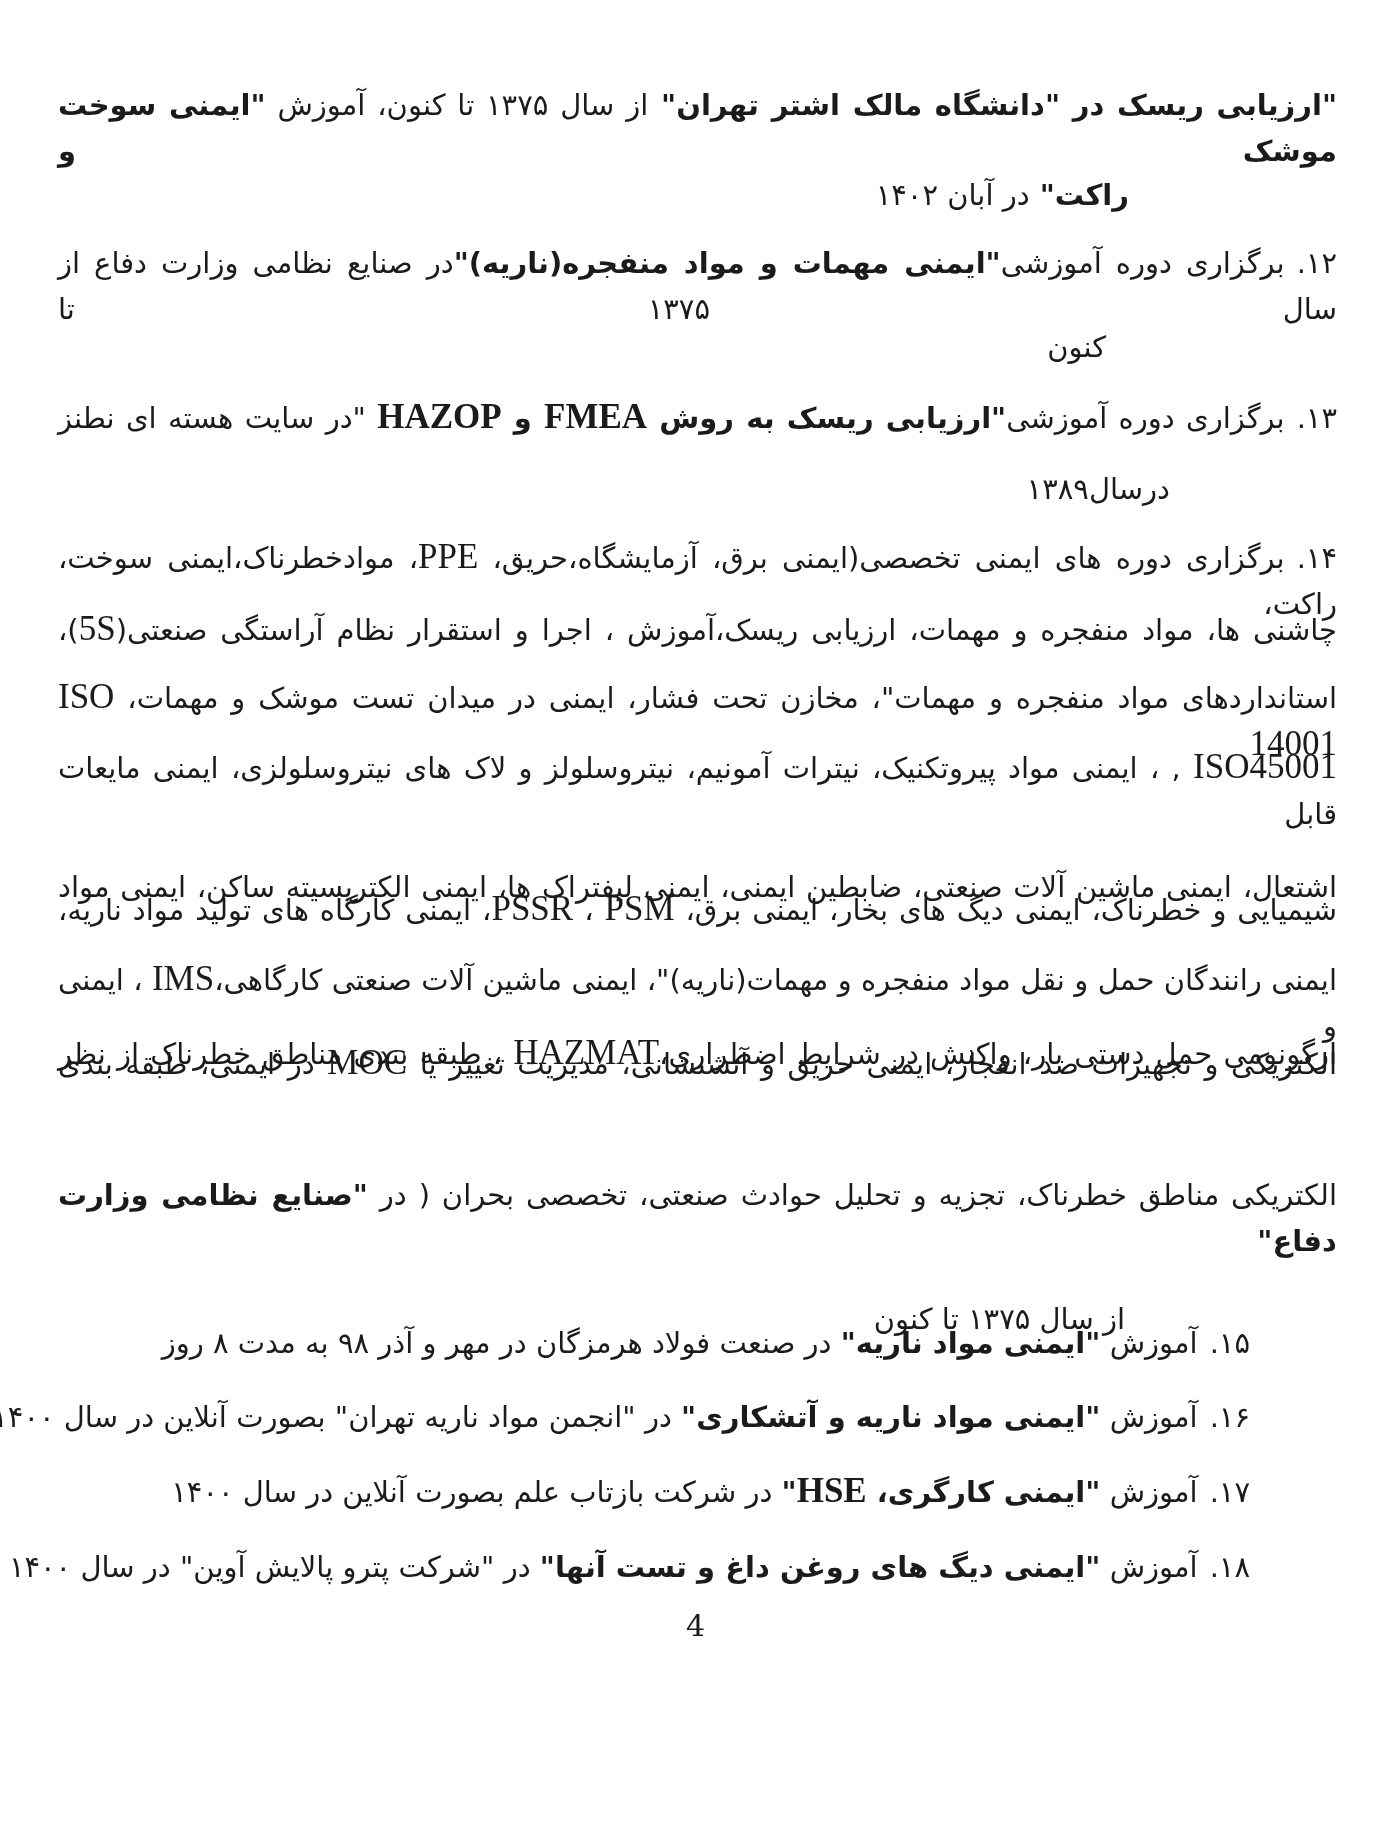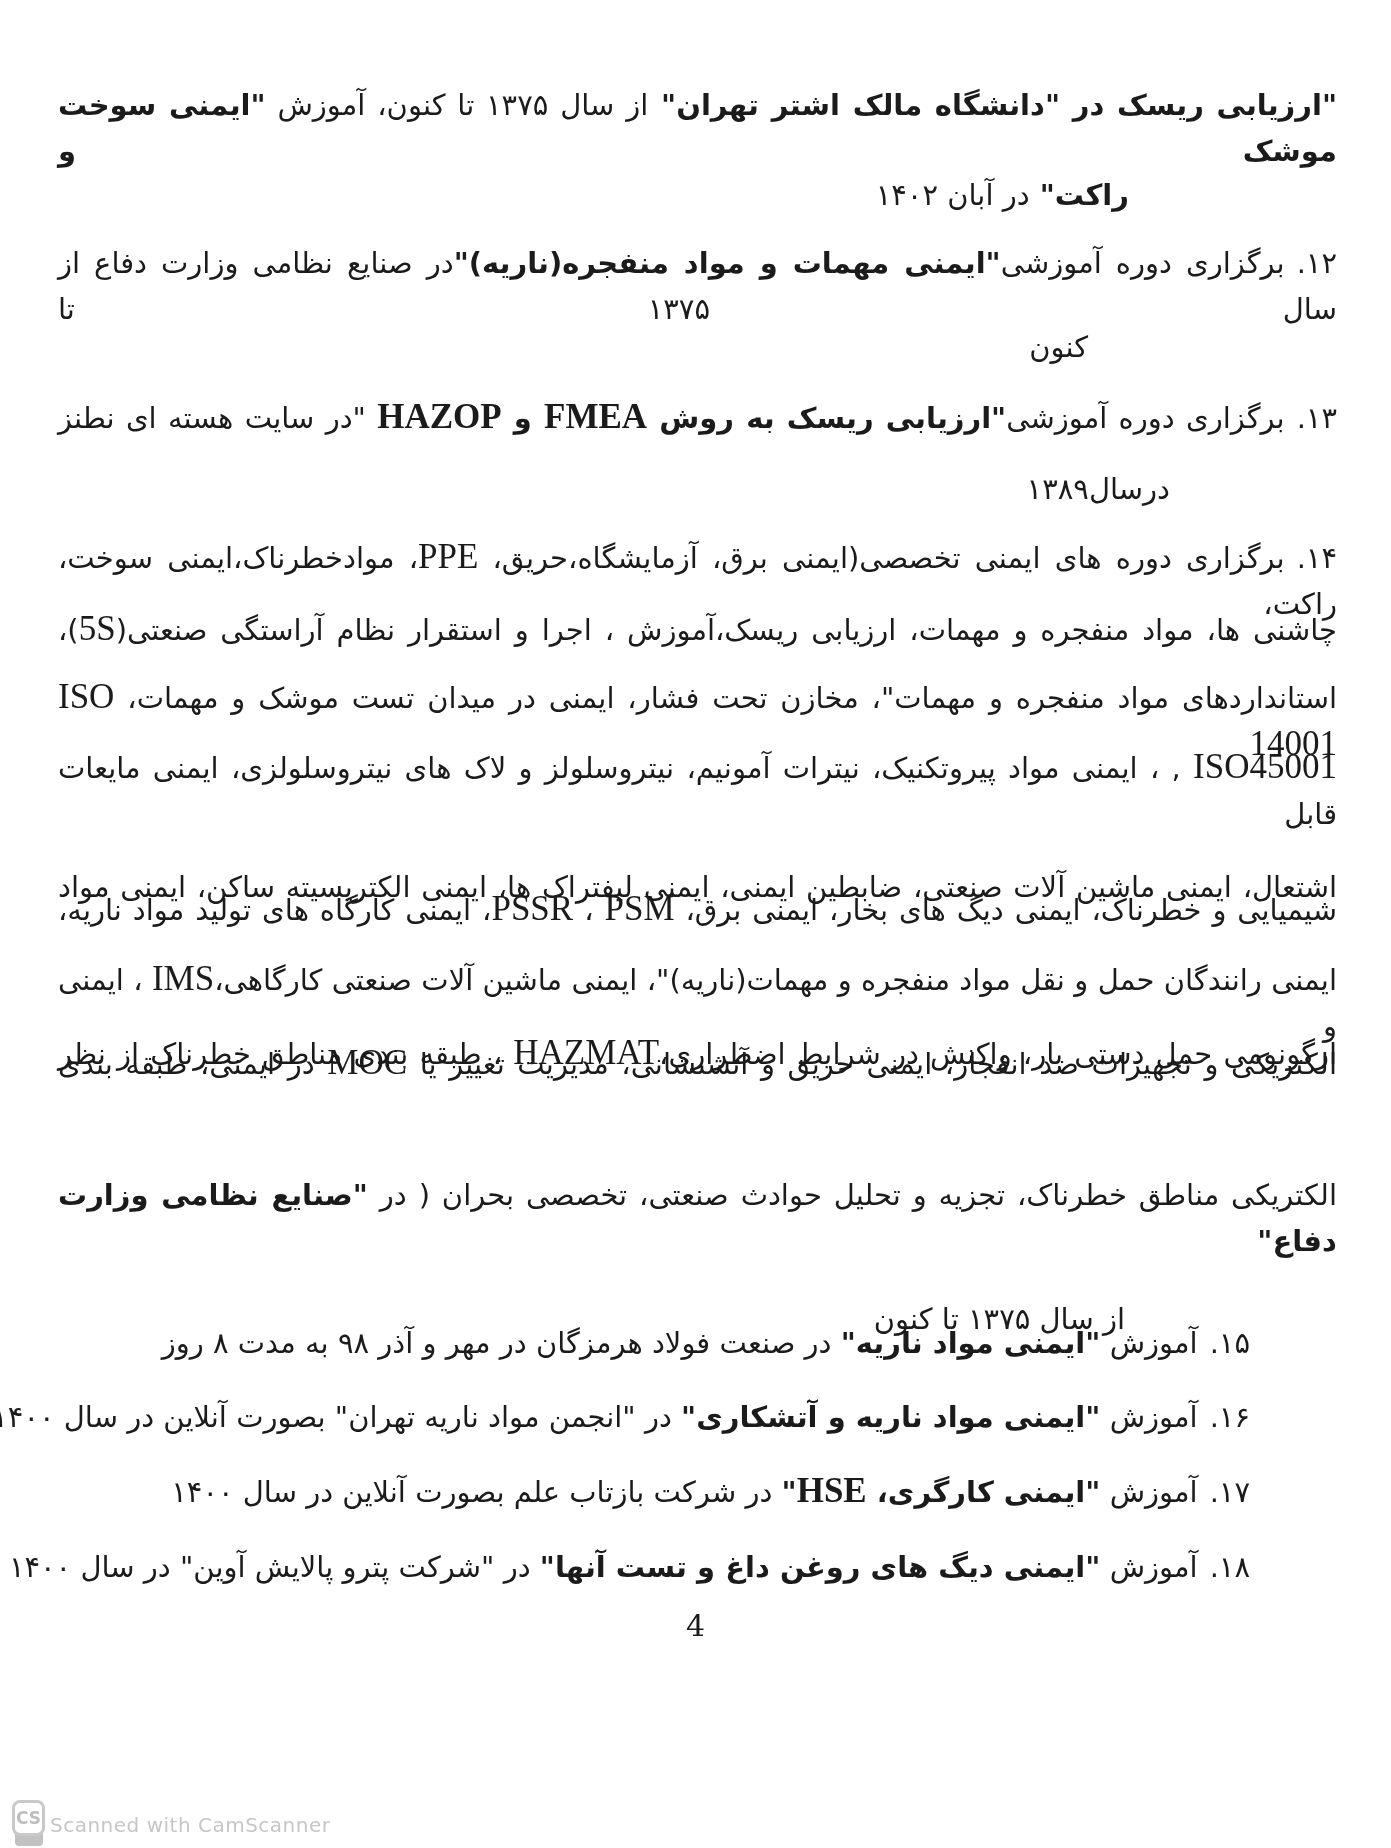--- a/index.html
+++ b/index.html
@@ -45,21 +45,21 @@
   }
 </style>
 </head>
 <body>
 
 <div class="page">
   <div id="doc">
       <div class="line just" style="top: 82px;"><span class="b">"ارزیابی ریسک در "دانشگاه مالک اشتر تهران" </span><span>از سال ۱۳۷۵ تا کنون، آموزش </span><span class="b">"ایمنی سوخت موشک و</span></div>
       <div class="line rline" style="top: 172px; right: 262px;"><span class="b">راکت" </span><span>در آبان ۱۴۰۲</span></div>
       <div class="line just" style="top: 240px;"><span class="num">۱۲.</span><span>برگزاری دوره آموزشی</span><span class="b">"ایمنی مهمات و مواد منفجره(ناریه)"</span><span>در صنایع نظامی وزارت دفاع از سال ۱۳۷۵ تا</span></div>
-      <div class="line rline" style="top: 324px; right: 303px;"><span>کنون</span></div>
+      <div class="line rline" style="top: 324px; right: 285px;"><span>کنون</span></div>
       <div class="line just" style="top: 394px;"><span class="num">۱۳.</span><span>برگزاری دوره آموزشی</span><span class="b">"ارزیابی ریسک به روش </span><span class="b lat">FMEA</span><span class="b"> و </span><span class="b lat">HAZOP</span><span> "در سایت هسته ای نطنز</span></div>
       <div class="line rline" style="top: 466px; right: 221px;"><span>درسال۱۳۸۹</span></div>
       <div class="line just" style="top: 534px;"><span class="num">۱۴.</span><span>برگزاری دوره های ایمنی تخصصی(ایمنی برق، آزمایشگاه،حریق، </span><span class="lat">PPE</span><span>، موادخطرناک،ایمنی سوخت، راکت،</span></div>
       <div class="line just" style="top: 606px;"><span>چاشنی ها، مواد منفجره و مهمات، ارزیابی ریسک،آموزش ، اجرا و استقرار نظام آراستگی صنعتی(</span><span class="lat">5S</span><span>)،</span></div>
       <div class="line just" style="top: 674px;"><span>استانداردهای مواد منفجره و مهمات"، مخازن تحت فشار، ایمنی در میدان تست موشک و مهمات، </span><span class="lat">ISO 14001</span></div>
       <div class="line just" style="top: 744px;"><span class="lat">ISO45001</span><span> , ، ایمنی مواد پیروتکنیک، نیترات آمونیم، نیتروسلولز و لاک های نیتروسلولزی، ایمنی مایعات قابل</span></div>
       <div class="line just" style="top: 864px;"><span>اشتعال، ایمنی ماشین آلات صنعتی، ضابطین ایمنی، ایمنی لیفتراک ها، ایمنی الکتریسیته ساکن، ایمنی مواد</span></div>
       <div class="line just" style="top: 886px;"><span>شیمیایی و خطرناک، ایمنی دیگ های بخار، ایمنی برق، </span><span class="lat">PSSR</span><span> ، </span><span class="lat">PSM</span><span>، ایمنی کارگاه های تولید مواد ناریه،</span></div>
       <div class="line just" style="top: 956px;"><span>ایمنی رانندگان حمل و نقل مواد منفجره و مهمات(ناریه)"، ایمنی ماشین آلات صنعتی کارگاهی،</span><span class="lat">IMS</span><span> ، ایمنی و</span></div>
       <div class="line just" style="top: 1030px;"><span>ارگونومی حمل دستی بار، واکنش در شرایط اضطراری،</span><span class="lat">HAZMAT</span><span> ، طبقه بندی مناطق خطرناک از نظر</span></div>
@@ -69,22 +69,13 @@
       <div class="line rline" style="top: 1320px; right: 141px;"><span class="num">۱۵.</span><span>آموزش </span><span class="b">"ایمنی مواد ناریه"</span><span> در صنعت فولاد هرمزگان در مهر و آذر ۹۸ به مدت ۸ روز</span></div>
       <div class="line rline" style="top: 1394px; right: 141px;"><span class="num">۱۶.</span><span>آموزش </span><span class="b">"ایمنی مواد ناریه و آتشکاری"</span><span> در "انجمن مواد ناریه تهران" بصورت آنلاین در سال ۱۴۰۰</span></div>
       <div class="line rline" style="top: 1468px; right: 141px;"><span class="num">۱۷.</span><span>آموزش </span><span class="b">"ایمنی کارگری، </span><span class="b lat">HSE</span><span class="b">"</span><span> در شرکت بازتاب علم بصورت آنلاین در سال ۱۴۰۰</span></div>
       <div class="line rline" style="top: 1544px; right: 141px;"><span class="num">۱۸.</span><span>آموزش </span><span class="b">"ایمنی دیگ های روغن داغ و تست آنها"</span><span> در "شرکت پترو پالایش آوین" در سال ۱۴۰۰</span></div>
     </div>
 
   <div class="pagenum">
     <span>4</span>
   </div>
 
-  <div class="footer">
-    <div class="cslogo">
-      <div class="csbase"></div>
-      <div class="csbox">
-        <span>CS</span>
-      </div>
-    </div>
-    <span class="cstext">Scanned with CamScanner</span>
-  </div>
 </div>
 
 </body></html>

